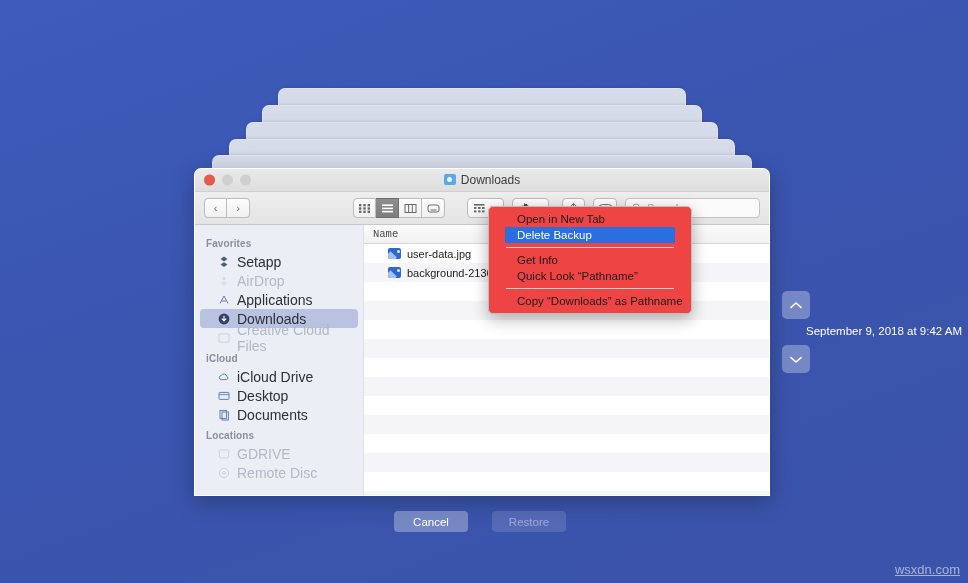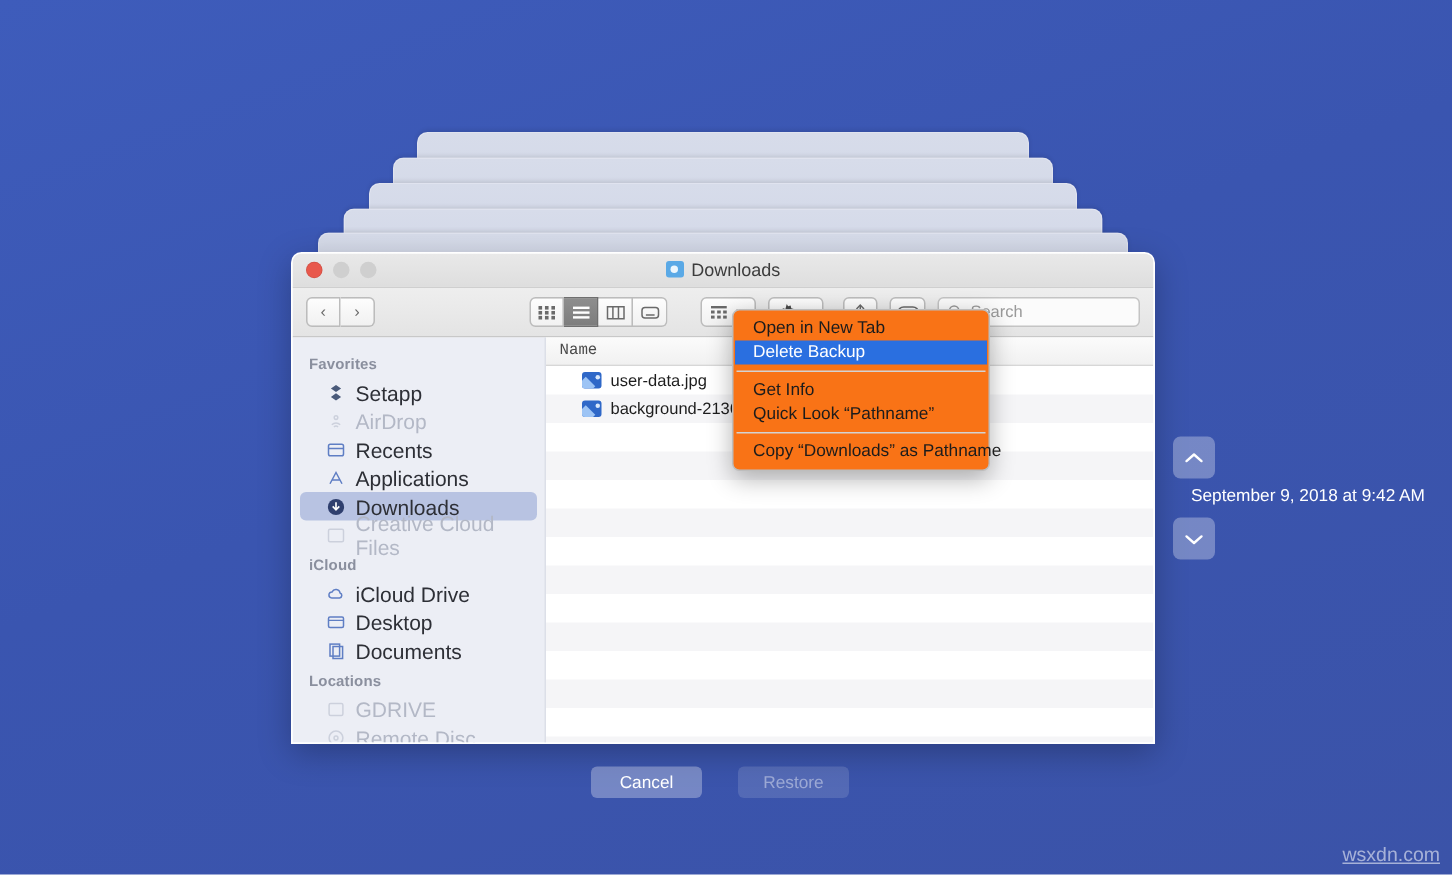--- a/index.html
+++ b/index.html
@@ -263,26 +263,26 @@
     content: "";
     position: absolute; right: 1px; top: 1.5px;
     width: 3px; height: 3px; border-radius: 50%;
     background: #d9e8fb;
   }
 
   
   #ctxmenu {
     position: absolute;
     left: 488px; top: 206px;
-    width: 172px;
-    background: #f97316;
+    width: 204px;
+    background: #ef4444;
     border: 1px solid #bdbdbd;
     border-radius: 5px;
     box-shadow: 0 5px 16px rgba(0,0,0,0.30);
-    padding: 4px 1px;
+    padding: 4px 16px;
     z-index: 40;
   }
   .mi {
     height: 16px;
     display: flex; align-items: center;
     padding: 0 12px;
     font-size: 11.5px;
     color: #1c1c1c;
     white-space: nowrap;
   }
@@ -301,21 +301,21 @@
     background: rgba(255,255,255,0.30);
     display: flex; align-items: center; justify-content: center;
   }
   #arrow-up { left: 782px; top: 291px; }
   #arrow-down { left: 782px; top: 345px; }
   .arrowbtn svg { display: block; }
   #datelabel {
     position: absolute;
     left: 782px; top: 325px;
     width: 180px;
-    text-align: center;
+    text-align: right;
     font-size: 11.5px;
     color: #ffffff;
     white-space: nowrap;
   }
 
   
   .bbtn {
     position: absolute;
     width: 74px; height: 21px;
     border-radius: 4px;
@@ -523,29 +523,20 @@
               <g fill="none" stroke="#9aa2b5" stroke-width="1">
                 <path d="M3.2 8.2a4 4 0 0 1 5.6 0"></path>
                 <path d="M4.6 9.7a2 2 0 0 1 2.8 0"></path>
                 <circle cx="6" cy="3.4" r="1.2"></circle>
               </g>
             </svg>
         </span>
         <span>AirDrop</span>
       </div>
 
-      <div class="sb-item">
-        <span class="sb-ico">
-          <svg width="12" height="12" viewBox="0 0 12 12">
-              <rect x="1" y="2.2" width="10" height="7.6" rx="1.2" fill="none" stroke="#5f7ec4" stroke-width="1"></rect>
-              <line x1="1" y1="5" x2="11" y2="5" stroke="#5f7ec4" stroke-width="1"></line>
-            </svg>
-        </span>
-        <span>Recents</span>
-      </div>
 
       <div class="sb-item">
         <span class="sb-ico">
           <svg width="12" height="12" viewBox="0 0 12 12">
               <path fill="none" stroke="#5f7ec4" stroke-width="1" d="M2 9.5 L6 2 L10 9.5 M3.4 7 L8.6 7"></path>
             </svg>
         </span>
         <span>Applications</span>
       </div>
 

